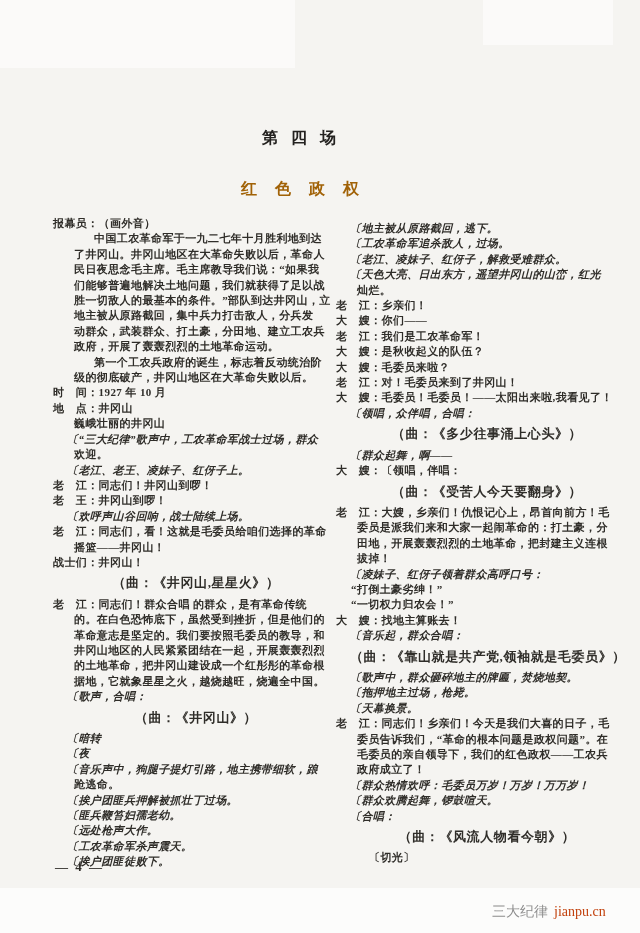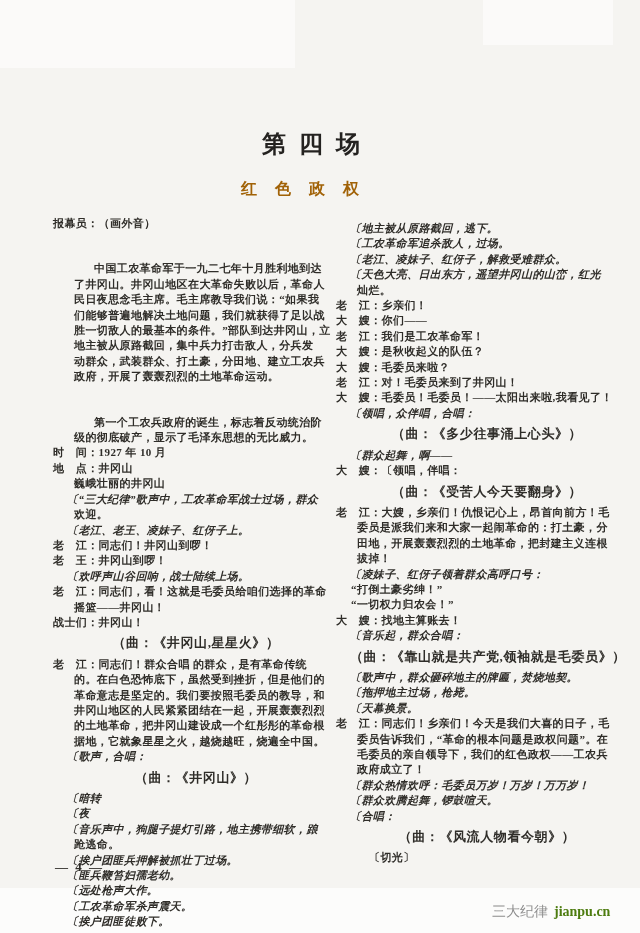--- a/index.html
+++ b/index.html
@@ -12,58 +12,58 @@
   }
   .page{position:absolute;inset:0;}
   
   .art{position:absolute;background:rgba(255,255,255,.55);}
   .art1{left:0;top:0;width:295px;height:68px;}
   .art2{left:483px;top:0;width:130px;height:45px;}
   .art3{left:0;top:888px;width:640px;height:45px;background:rgba(255,255,255,.7);}
 
   .scene-title{
     position:absolute;left:262px;top:128px;
-    font-size:24px;font-weight:700;letter-spacing:13px;
+    font-size:16px;font-weight:700;letter-spacing:13px;
     color:#242220;white-space:nowrap;
   }
   .scene-subtitle{
     position:absolute;left:241px;top:179px;
     font-size:16px;font-weight:700;letter-spacing:18px;
     color:#a16207;white-space:nowrap;
   }
 
   .col{position:absolute;color:#2f2d29;}
   .col-left{left:53px;top:216px;width:272px;}
   .col-right{left:336px;top:221px;width:288px;}
 
   .ln{
     font-size:11px;line-height:15.4px;
     letter-spacing:0.4px;font-weight:600;
     white-space:nowrap;
   }
   .ln.stage{padding-left:14px;font-style:italic;}
   .ln.cont{padding-left:21px;}
-  .ln.para{padding-left:41px;margin-top:30px;}
+  .ln.para{padding-left:41px;}
   .ln.quote{padding-left:15px;}
   .ln.light{padding-left:33px;}
   .ln.song{
     padding-left:14px;margin:5px 0 6px;
     font-size:13px;font-weight:800;letter-spacing:0.6px;text-align:center;
   }
   .sp{display:inline-block;}
 
   .page-number{
     position:absolute;left:55px;top:859px;
     font-size:13px;font-weight:700;letter-spacing:2px;color:#2f2d29;
   }
   .watermark{
     position:absolute;left:492px;top:903px;
     font-size:14px;color:#8e8e8e;white-space:nowrap;
   }
-  .watermark .url{color:#4d7c0f;font-weight:700;margin-left:6px;}
+  .watermark .url{color:#c2410c;font-weight:400;margin-left:6px;}
 </style>
 </head>
 <body>
 
 <div class="page">
 
   <div class="art art1"></div>
   <div class="art art2"></div>
   <div class="art art3"></div>
 
@@ -74,21 +74,21 @@
       <div class="ln speaker"><span class="sp">报幕员：</span><span>（画外音）</span></div>
       <div class="ln para"><span>中国工农革命军于一九二七年十月胜利地到达</span></div>
       <div class="ln cont"><span>了井冈山。井冈山地区在大革命失败以后，革命人</span></div>
       <div class="ln cont"><span>民日夜思念毛主席。毛主席教导我们说：“如果我</span></div>
       <div class="ln cont"><span>们能够普遍地解决土地问题，我们就获得了足以战</span></div>
       <div class="ln cont"><span>胜一切敌人的最基本的条件。”部队到达井冈山，立</span></div>
       <div class="ln cont"><span>地主被从原路截回，集中兵力打击敌人，分兵发</span></div>
       <div class="ln cont"><span>动群众，武装群众、打土豪，分田地、建立工农兵</span></div>
       <div class="ln cont"><span>政府，开展了轰轰烈烈的土地革命运动。</span></div>
       <div class="ln para"><span>第一个工农兵政府的诞生，标志着反动统治阶</span></div>
-      <div class="ln cont"><span>级的彻底破产，显示了毛泽东思想的无比威力。</span></div>
+      <div class="ln cont"><span>级的彻底破产，井冈山地区在大革命失败以后。</span></div>
       <div class="ln speaker"><span class="sp">时　间：</span><span>1927 年 10 月</span></div>
       <div class="ln speaker"><span class="sp">地　点：</span><span>井冈山</span></div>
       <div class="ln cont"><span>巍峨壮丽的井冈山</span></div>
       <div class="ln stage"><span>〔“三大纪律”歌声中，工农革命军战士过场，群众</span></div>
       <div class="ln cont"><span>欢迎。</span></div>
       <div class="ln stage"><span>〔老江、老王、凌妹子、红伢子上。</span></div>
       <div class="ln speaker"><span class="sp">老　江：</span><span>同志们！井冈山到啰！</span></div>
       <div class="ln speaker"><span class="sp">老　王：</span><span>井冈山到啰！</span></div>
       <div class="ln stage"><span>〔欢呼声山谷回响，战士陆续上场。</span></div>
       <div class="ln speaker"><span class="sp">老　江：</span><span>同志们，看！这就是毛委员给咱们选择的革命</span></div>

